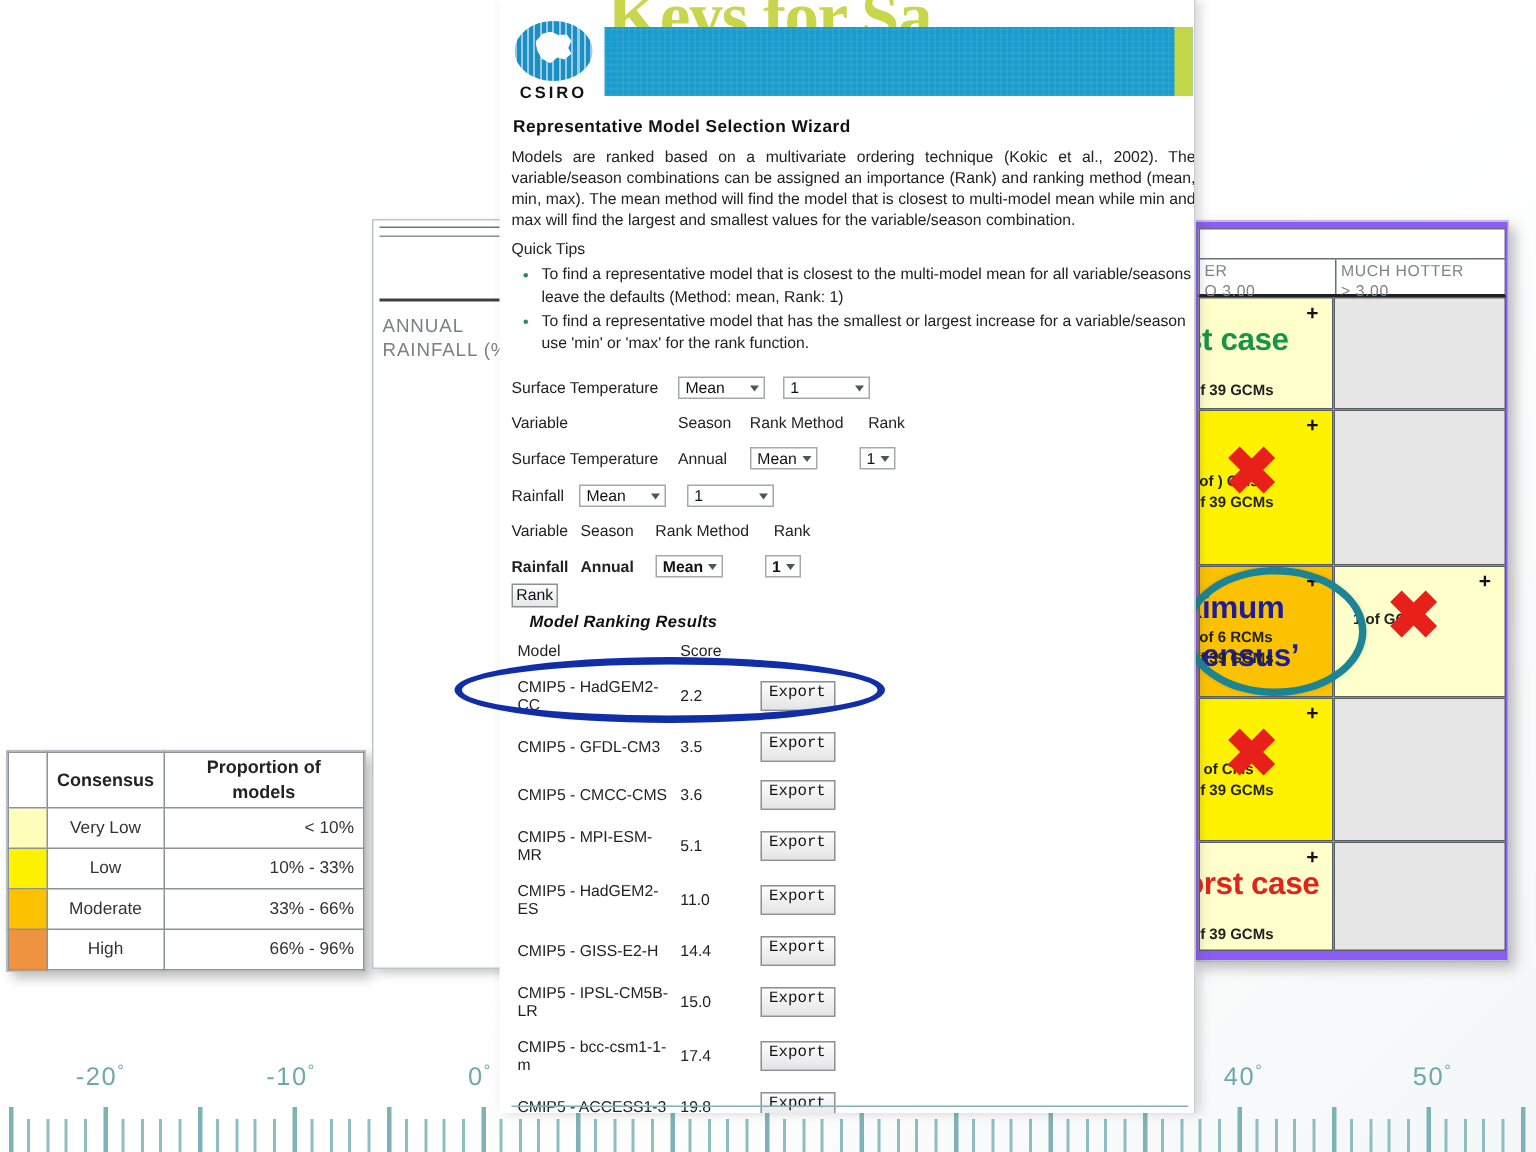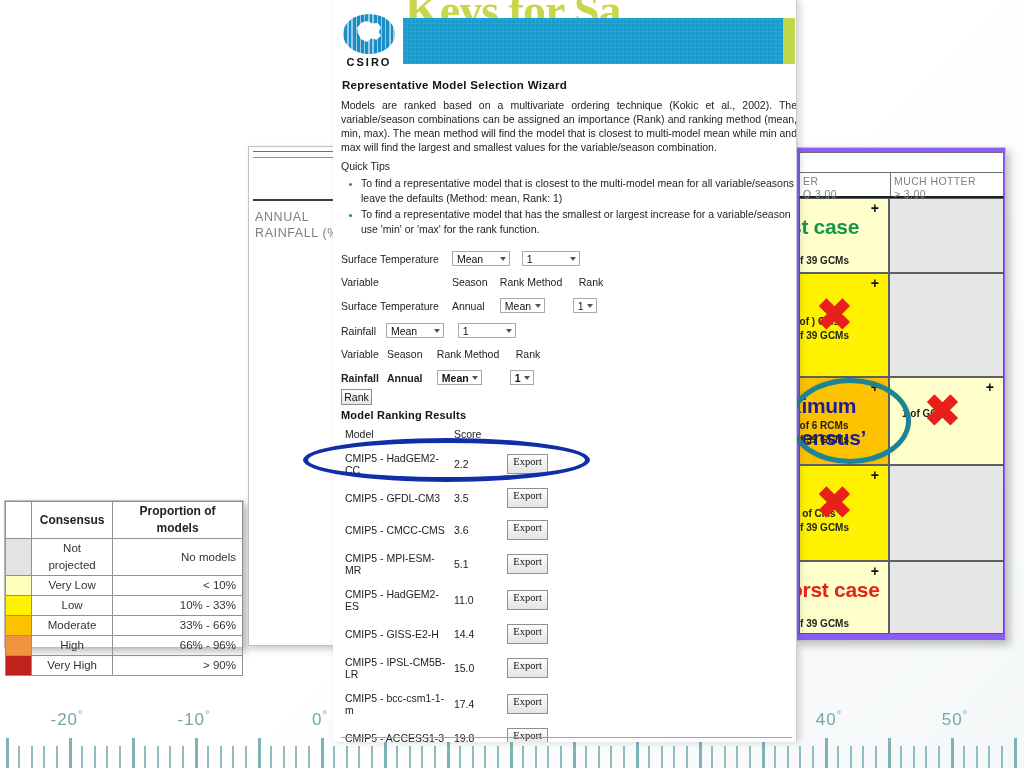--- a/index.html
+++ b/index.html
@@ -183,37 +183,38 @@
   .hdr-row span { display:inline-block; }
 
   #rank-btn {
     position:absolute; left:341px; top:389px; width:31px; height:16px;
     background:linear-gradient(#fdfdfd,#e6e6e6); border:1px solid #8d9195;
     font-size:10.5px; color:#111; line-height:14px; text-align:center;
     font-family:"Liberation Sans", sans-serif; padding:0;
   }
 
   #results-title {
-    position:absolute; left:8px; top:409px; font-size:11px; font-weight:bold; color:#111;
+    position:absolute; left:20px; top:409px; font-size:11px; font-weight:bold; color:#111;
     letter-spacing:0.2px;
+    font-style:italic;
   }
   #results-table {
     position:absolute; left:8px; top:428px; width:456px;
     border-collapse:collapse; font-size:10.5px; color:#222;
   }
   #results-table th { font-weight:normal; text-align:left; padding:0 0 6px 4px; color:#222; }
   #results-table td { padding:6px 0 6px 4px; vertical-align:middle; }
   #results-table td.score { width:60px; }
   #results-table td.exp { width:370px; }
   #results-table th.c-model { width:125px; }
   .export-btn {
     display:inline-block; background:linear-gradient(#fdfdfd,#e4e4e4);
     border:1px solid #8d9195; font-size:10.5px; color:#111;
     padding:0 5px; height:20px; line-height:14px;
-    font-family:Liberation Serif, serif;
+    font-family:Liberation Mono, monospace;
   }
   #results-underline { position:absolute; left:341px; top:737px; width:451px; height:1px; background:#7fb2b6; }
 
   
   #blue-ellipse {
     position:absolute; left:303px; top:438px; width:287px; height:44px;
     border:5px solid #0f2ea8; border-radius:50%; pointer-events:none;
   }
 </style>
 </head>
@@ -318,48 +319,38 @@
   <table>
     <thead>
       <tr>
         <th class="sw"></th>
         <th class="hdr-c">Consensus</th>
         <th class="hdr-p">Proportion of models</th>
       </tr>
     </thead>
     <tbody id="legend-body">
         <tr>
-          <td class="sw" style="background: rgb(227, 227, 227);"></td>
-          <td class="c-label">Not projected</td>
-          <td class="c-prop">No models</td>
-        </tr>
-        <tr>
           <td class="sw" style="background: rgb(255, 255, 187);"></td>
           <td class="c-label">Very Low</td>
           <td class="c-prop">&lt; 10%</td>
         </tr>
         <tr>
           <td class="sw" style="background: rgb(255, 242, 0);"></td>
           <td class="c-label">Low</td>
           <td class="c-prop">10% - 33%</td>
         </tr>
         <tr>
           <td class="sw" style="background: rgb(252, 194, 0);"></td>
           <td class="c-label">Moderate</td>
           <td class="c-prop">33% - 66%</td>
         </tr>
         <tr>
           <td class="sw" style="background: rgb(240, 147, 64);"></td>
           <td class="c-label">High</td>
           <td class="c-prop">66% - 96%</td>
-        </tr>
-        <tr>
-          <td class="sw" style="background: rgb(192, 33, 27);"></td>
-          <td class="c-label">Very High</td>
-          <td class="c-prop">&gt; 90%</td>
         </tr>
       </tbody>
   </table>
 </div>
 
 <div id="left-panel">
   <div class="rowtop"></div>
   <div class="row-a"></div>
   <div class="row-b"></div>
   <div class="axis-label">

